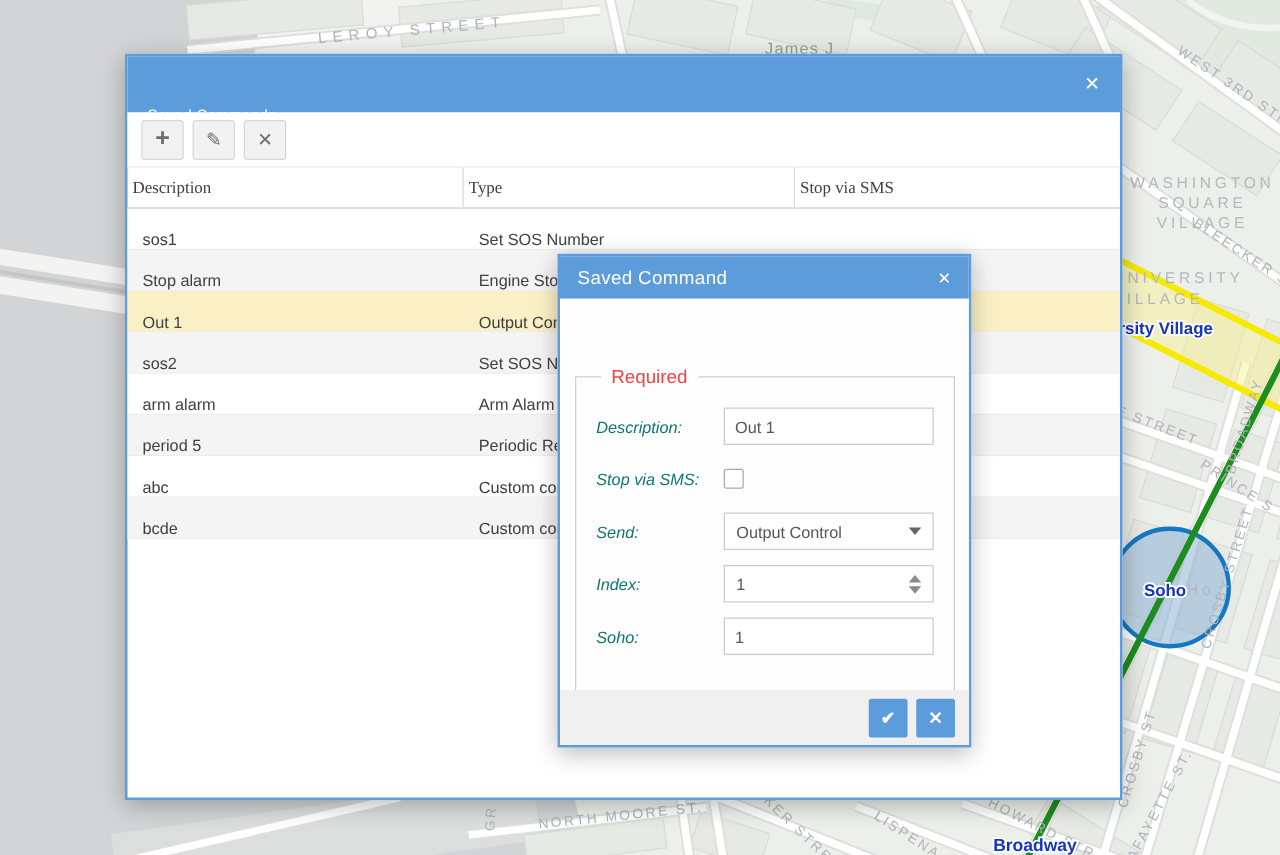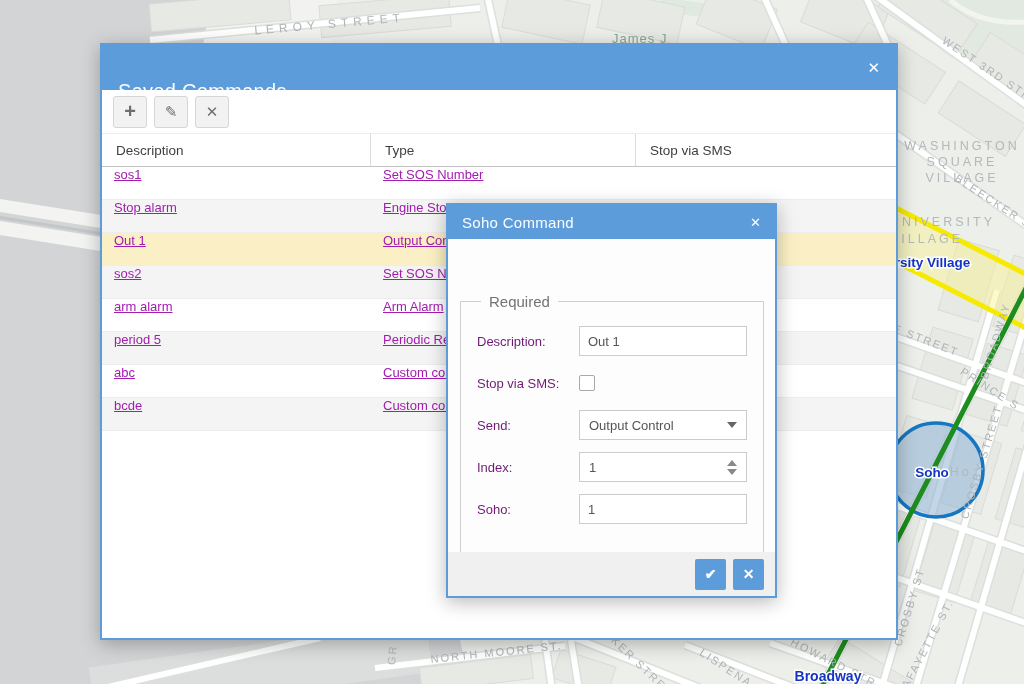--- a/index.html
+++ b/index.html
@@ -20,53 +20,53 @@
   .dialog { position:absolute; background:#fff; border:2px solid #5d9cdb;
     box-shadow:0 4px 18px rgba(0,0,0,.28); }
   .titlebar { background:#5d9cdb; color:#fbfdff; display:flex;
     align-items:center; justify-content:space-between; }
   .titlebar .title { font-weight:400; letter-spacing:.3px; }
   .close-x { color:#fff; font-weight:bold; cursor:pointer; line-height:1; }
 
   
   #main-dialog { left:100px; top:43px; width:798px; height:597px; z-index:10; }
   #main-dialog .titlebar { height:45px; padding:0 16px; }
-  #main-dialog .titlebar .title { font-size:20px;margin-top:48px; }
+  #main-dialog .titlebar .title { font-size:12px;margin-top:48px; }
   #main-dialog .titlebar .close-x { font-size:15px; }
   .toolbar { height:44px; display:flex; align-items:center; padding:0 11px;
     background:#fff; border-bottom:1px solid #ececec; }
   .tool-btn { width:34px; height:32px; margin-right:7px; background:#f2f2f2;
     border:1px solid #d6d6d6; border-radius:3px; color:#6e6e6e;
     display:flex; align-items:center; justify-content:center; cursor:pointer; }
   .tool-btn .glyph { font-size:15px; font-weight:bold; }
   .tool-btn .glyph.plus { font-size:20px; }
   .grid-header { display:flex; height:33px; align-items:center;
     border-bottom:1px solid #c3c3c3; color:#3f3f3f; font-size:13.5px; }
-  .grid-header .hcell { padding-left:14px; height:100%; display:flex; align-items:center; }
+  .grid-header .hcell { padding-left:4px; height:100%; display:flex; align-items:center;font-family:Liberation Serif, serif; }
   .hcell.c1, .cell.c1 { width:269px; }
   .hcell.c2, .cell.c2 { width:265px; }
   .hcell.c3, .cell.c3 { flex:1; }
   .hcell.c1, .hcell.c2 { border-right:1px solid #dcdcdc; }
-  .grid-row { display:flex; height:33px; align-items:flex-start; font-size:13px;
-    color:#a21caf; border-bottom:1px solid #ededed; background:#fff; cursor:pointer;text-decoration:underline; }
+  .grid-row { display:flex; height:33px; align-items:flex-end; font-size:13px;
+    color:#404040; border-bottom:1px solid #ededed; background:#fff; cursor:pointer; }
   .grid-row:nth-child(even) { background:#f4f4f4; }
   .grid-row.selected { background:#fbf0c5; }
   .grid-row .cell { padding-left:12px; white-space:nowrap; overflow:hidden; }
 
   
   #edit-dialog { left:446px; top:203px; width:331px; height:395px; z-index:20; }
   #edit-dialog .titlebar { height:34px; padding:0 14px; }
   #edit-dialog .titlebar .title { font-size:15px; }
   #edit-dialog .titlebar .close-x { font-size:13px; }
   .modal-body { position:relative; height:357px; background:#fdfdfd; }
   fieldset.req { position:absolute; left:12px; right:12px; top:54px; height:267px;
     border:1px solid #cfcfcf; padding:16px 16px 0 16px; }
-  fieldset.req legend { color:#737373; font-size:15px; padding:0 8px; margin-left:4px; }
+  fieldset.req legend { color:#ef4444; font-size:15px; padding:0 8px; margin-left:4px; }
   .frow { display:flex; align-items:center; height:30px; margin-bottom:12px; }
-  .frow label { width:102px; font-size:13px; color:#701a75; flex:0 0 102px; }
+  .frow label { width:102px; font-size:13px; color:#0f766e; flex:0 0 102px;font-style:italic; }
   .control { width:168px; height:30px; border:1px solid #cbcbcb; background:#fff;
     font-size:13px; color:#555; }
   input.control { padding:0 8px; outline:none; }
   .checkbox { width:16px; height:16px; border:1px solid #a9a9a9; border-radius:2px;
     background:#fff; cursor:pointer; appearance:none; -webkit-appearance:none; }
   .select-box { display:flex; align-items:center; justify-content:space-between;
     padding:0 9px; cursor:pointer; }
   .caret-down { width:0; height:0; border-left:5px solid transparent;
     border-right:5px solid transparent; border-top:6px solid #666; }
   .spin-box { display:flex; align-items:center; justify-content:space-between;
@@ -283,21 +283,21 @@
       <div class="grid-row">
         <div class="cell c1">bcde</div>
         <div class="cell c2">Custom command</div>
         <div class="cell c3"></div>
       </div>
     </div>
   </div>
 
   <div class="dialog" id="edit-dialog">
     <div class="titlebar">
-      <span class="title">Soho Command</span>
+      <span class="title">Saved Command</span>
       <span class="close-x">✕</span>
     </div>
     <div class="modal-body">
       <fieldset class="req">
         <legend>Required</legend>
         <div class="frow">
           <label>Description:</label>
           <input class="control" type="text" value="Out 1" style="">
         </div>
         <div class="frow">

